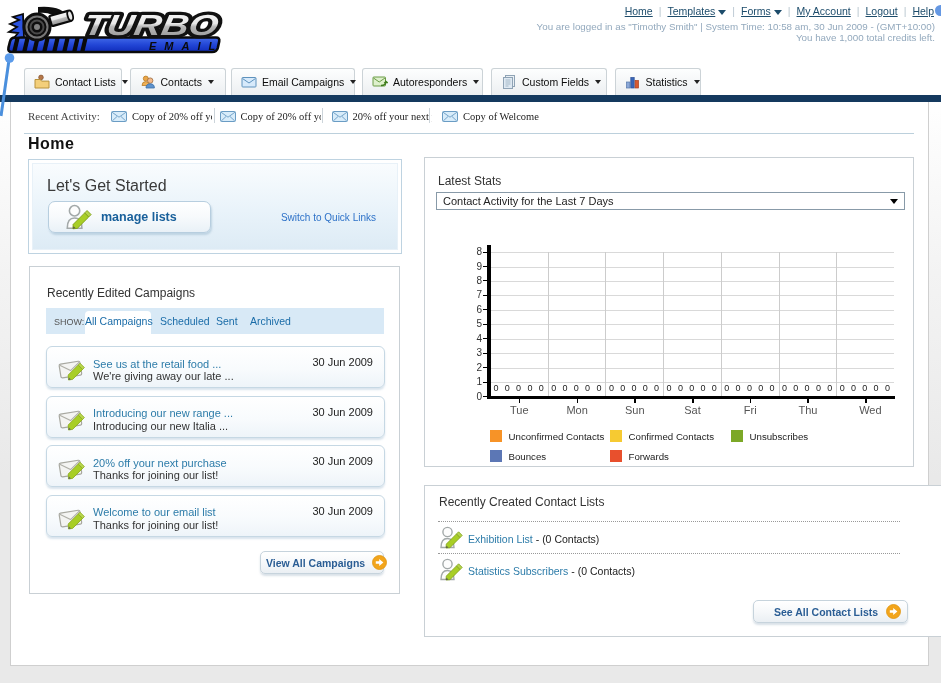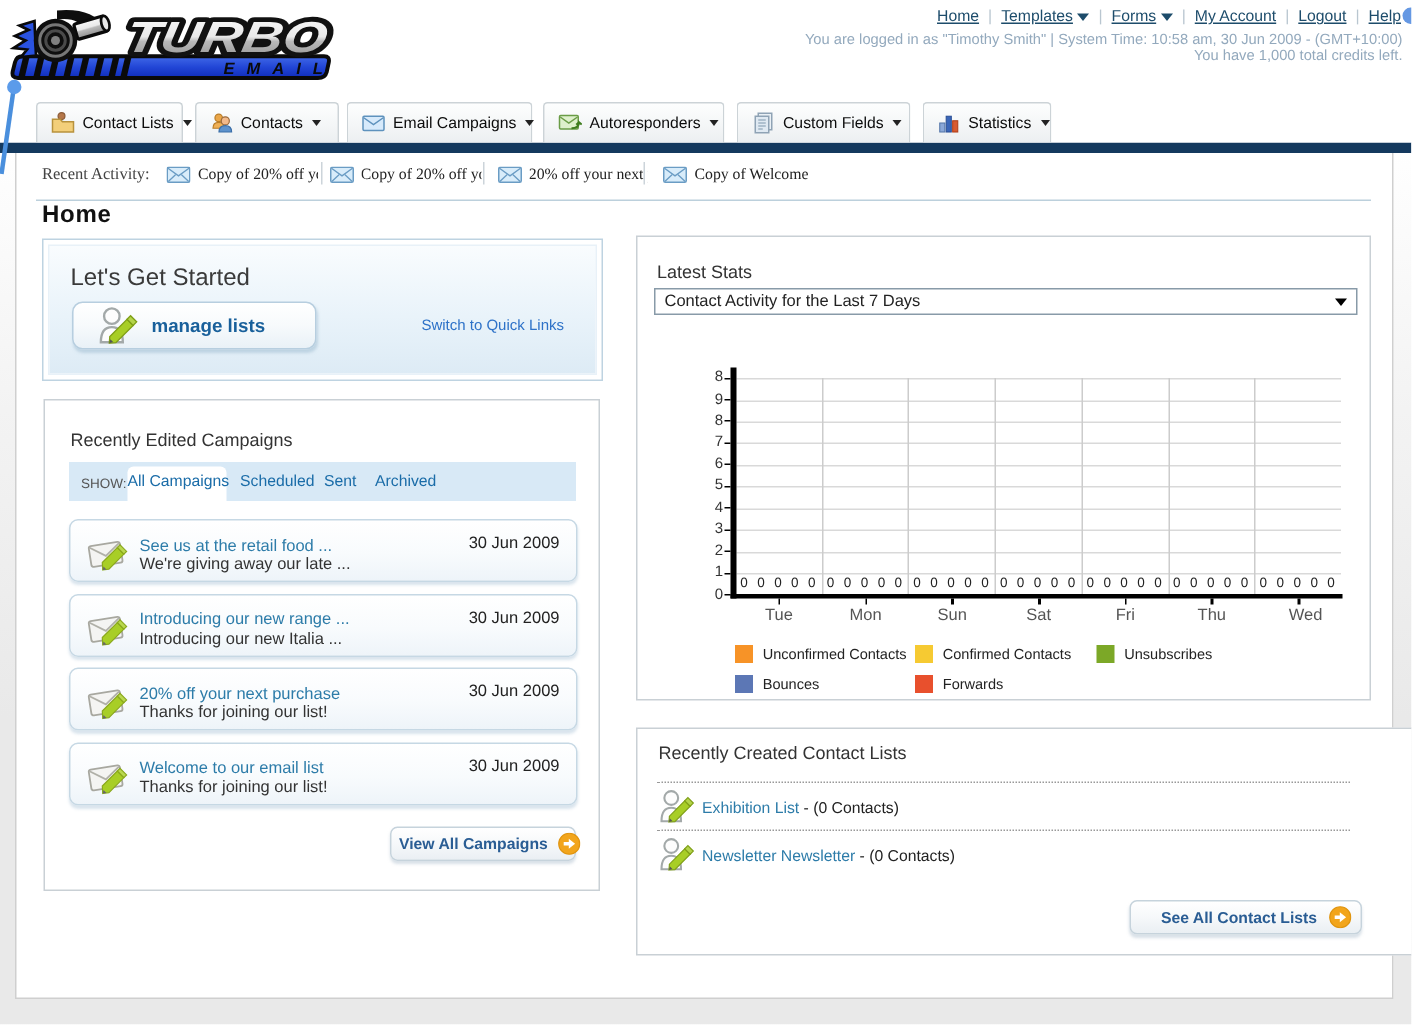--- a/index.html
+++ b/index.html
@@ -430,21 +430,21 @@
     </div>
     <div class="dotline" style="top:67px"></div>
     <div class="clrow" style="top:72px">
       <svg width="24" height="24" viewBox="0 0 24 24">
         <circle cx="8.5" cy="6" r="4.6" fill="#fdfdfd" stroke="#a3a9a9" stroke-width="1.4"></circle>
         <path d="M2 21.5 Q2 12.5 8.5 12.5 Q15 12.5 15 21.5 Z" fill="#fdfdfd" stroke="#a3a9a9" stroke-width="1.4"></path>
         <polygon points="7,22 10.9,21.7 21.1,11.5 17.5,7.9 7.3,18.1" fill="#a8ce26" stroke="#7f9f16" stroke-width="0.8"></polygon>
         <polygon points="7,22 9.3,21.4 7.6,19.7" fill="#555"></polygon>
         <polygon points="21.1,11.5 23.2,9.4 19.6,5.8 17.5,7.9" fill="#b4d44a" stroke="#7f9f16" stroke-width="0.8"></polygon>
       </svg>
-      <span class="t"><a href="#">Newsletter Newsletter</a><span> - (0 Contacts)</span></span>
+      <span class="t"><a href="#">Statistics Subscribers</a><span> - (0 Contacts)</span></span>
     </div>
     <div class="viewbtn" style="left:328px;top:114px;width:155px;padding-left:20px">See All Contact Lists
       <svg width="15" height="15" viewBox="0 0 15 15" style="margin-left:8px">
           <circle cx="7.5" cy="7.5" r="7" fill="#f2a51c" stroke="#e0940e" stroke-width="0.8"></circle>
           <path d="M3.8 6.3 h3.4 V4.1 L11.4 7.5 L7.2 10.9 V8.7 H3.8 Z" fill="#fff"></path>
         </svg>
     </div>
   </div>
 </div>
 

